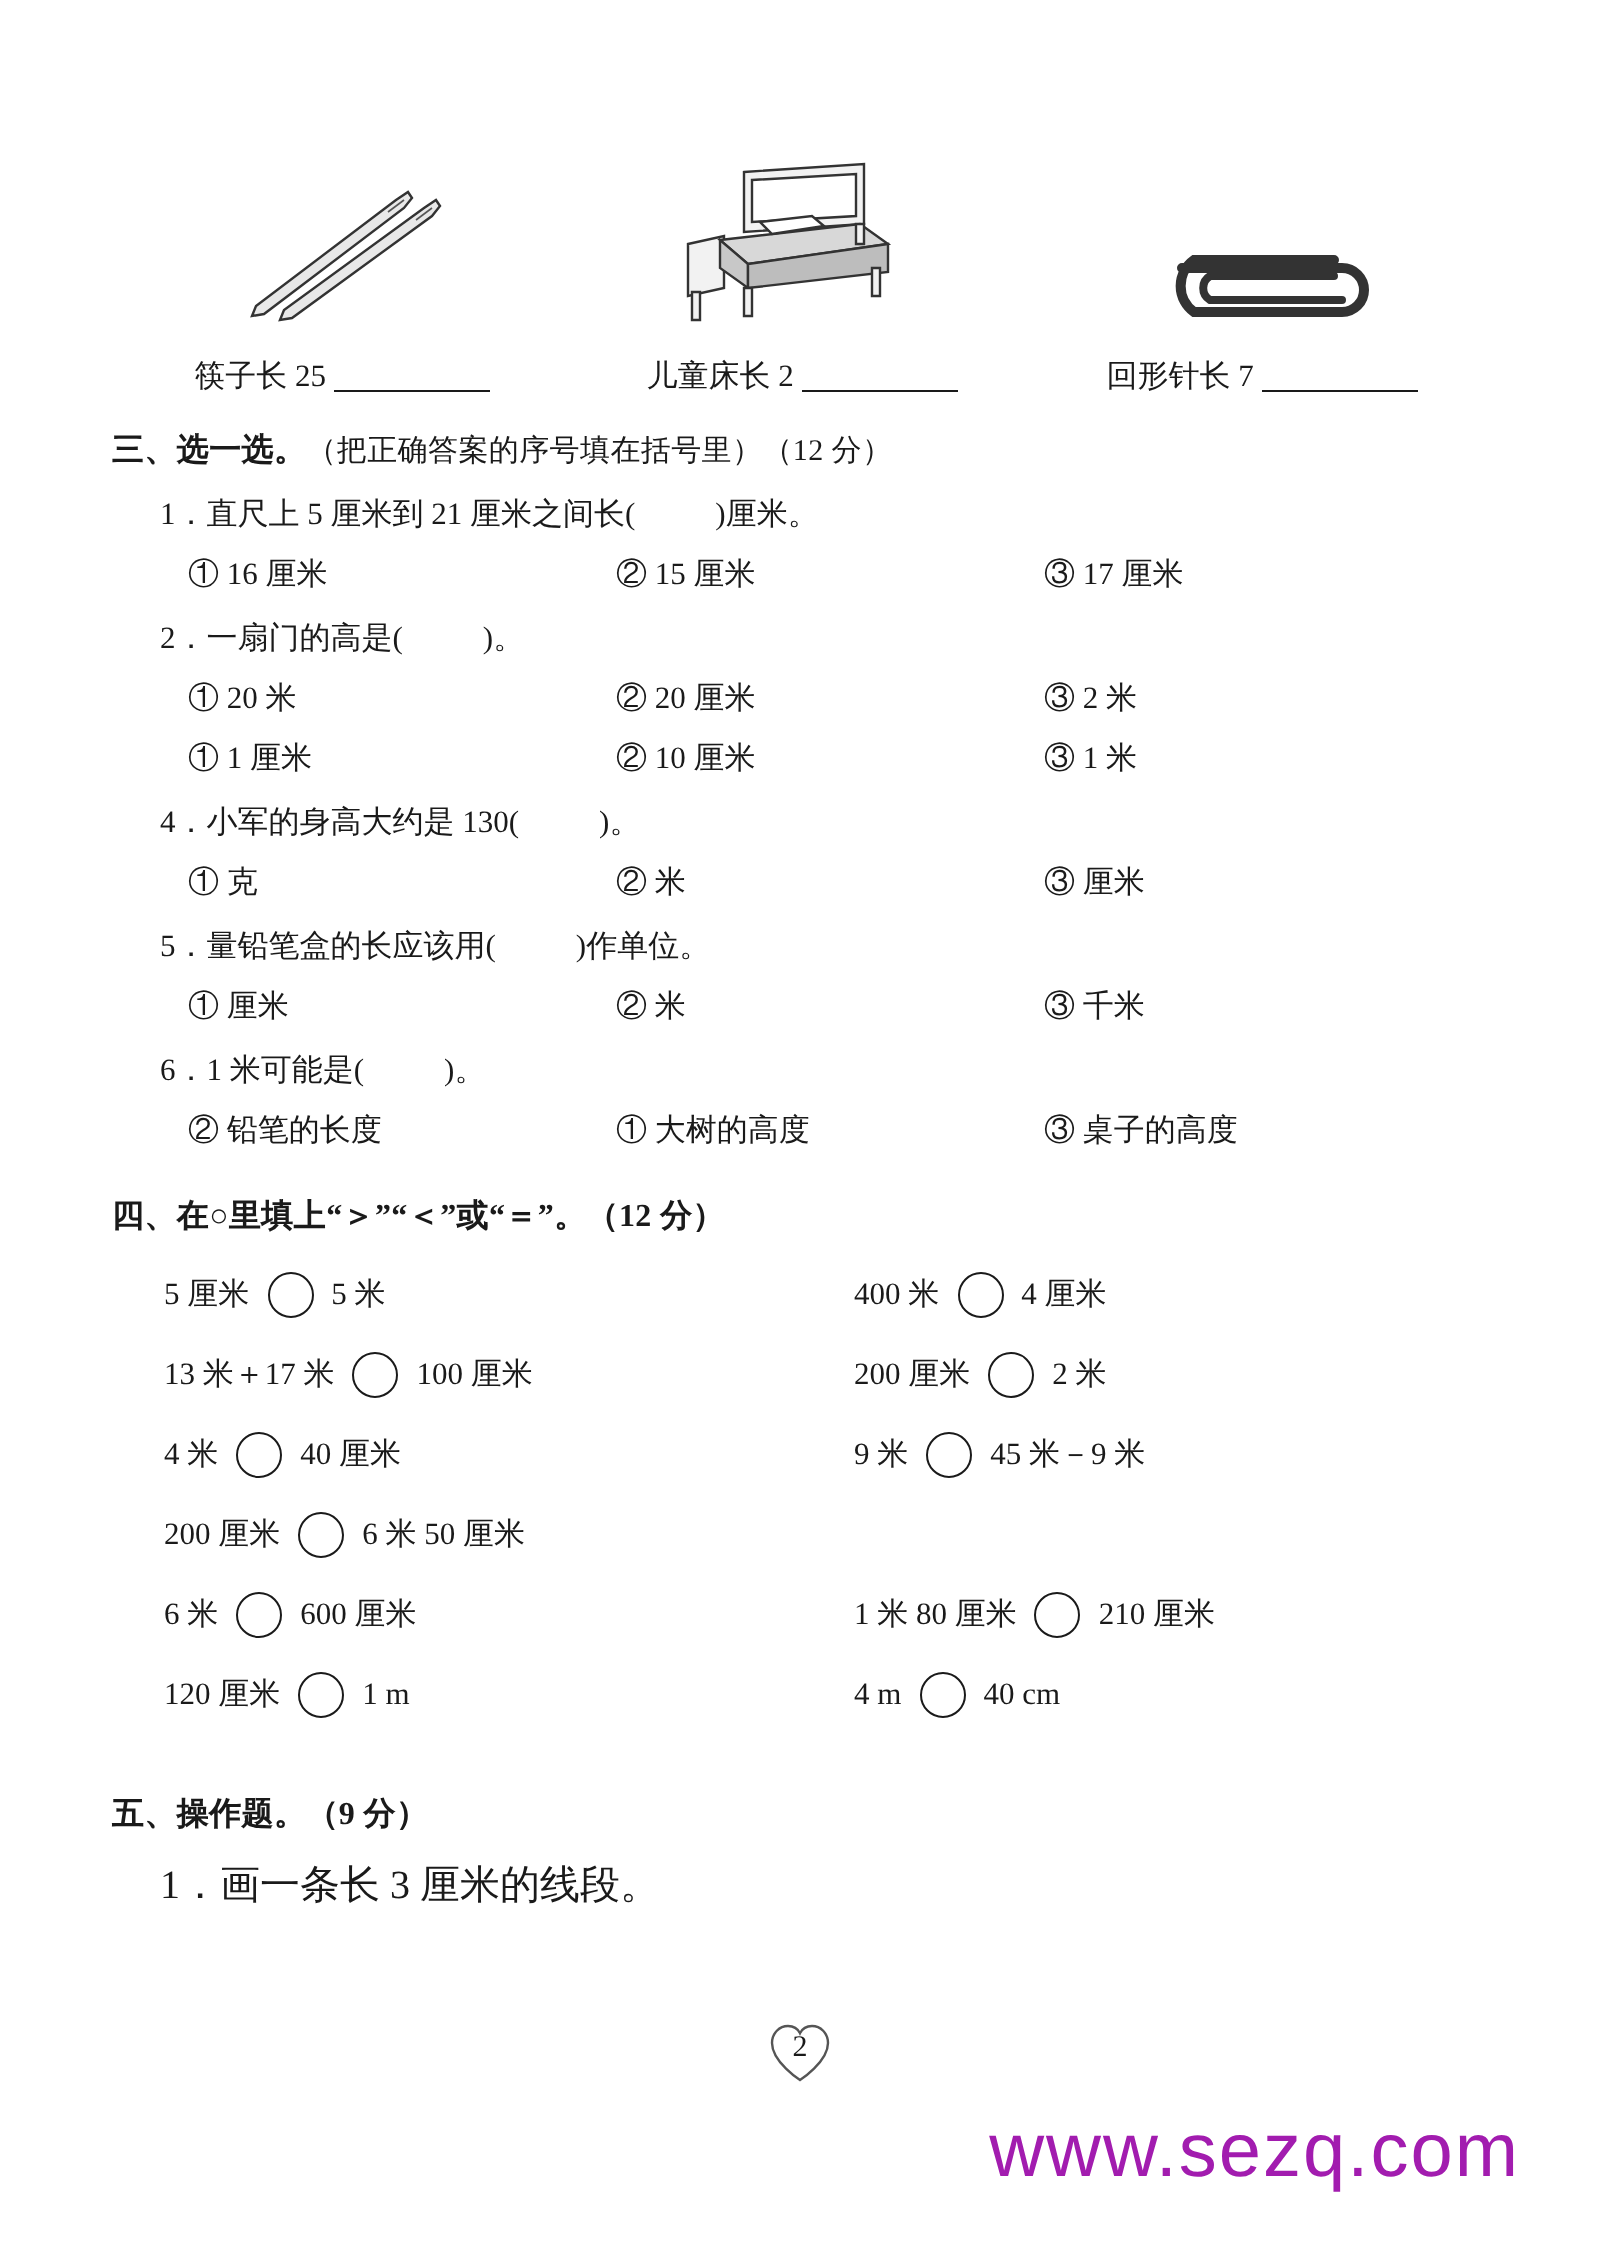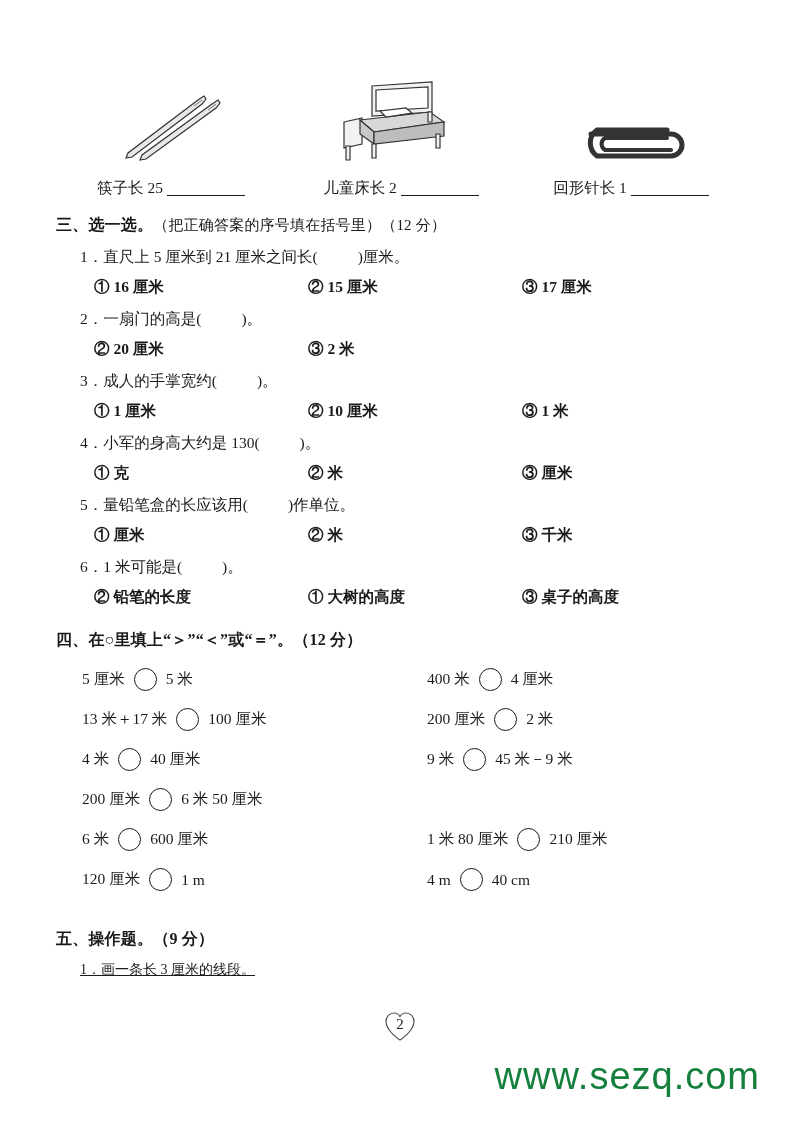--- a/index.html
+++ b/index.html
@@ -82,21 +82,20 @@
   }
   .paren {
     display: inline-block;
     min-width: 40px;
   }
   .opts {
     display: flex;
     padding-left: 38px;
     margin-top: 9px;
     font-size: 15.5px;
-    font-weight: bold;
   }
   .opt {
     width: 214px;
   }
 
   
   .cmp-grid {
     margin-top: 10px;
   }
   .cmp-row {
@@ -118,24 +117,23 @@
     width: 21px;
     height: 21px;
     border: 1.3px solid #1a1a1a;
     border-radius: 50%;
     margin: 0 9px;
     vertical-align: middle;
   }
 
   
   .op-line {
-    font-size: 14px;
+    font-size: 20px;
     margin-top: 11px;
     padding-left: 24px;
-    text-decoration: underline;
   }
 
   
   .page-number {
     position: absolute;
     left: 0;
     top: 1010px;
     width: 800px;
     text-align: center;
     font-size: 15px;
@@ -158,21 +156,21 @@
     width: 34px;
     text-align: center;
     font-size: 15px;
   }
   .watermark {
     position: absolute;
     right: 40px;
     top: 1055px;
     font-family: "Liberation Sans", sans-serif;
     font-size: 38px;
-    color: #15803d;
+    color: #a21caf;
     letter-spacing: 1px;
     user-select: none;
   }
 </style>
 </head>
 <body>
 
 <div class="page">
   <div class="content">
 
@@ -225,48 +223,46 @@
     </div>
 
     <div class="pic-labels">
       <div class="pic-label">
         <span>筷子长 25</span><span class="blank-line"></span>
       </div>
       <div class="pic-label">
         <span>儿童床长 2</span><span class="blank-line"></span>
       </div>
       <div class="pic-label">
-        <span>回形针长 1</span><span class="blank-line"></span>
+        <span>回形针长 7</span><span class="blank-line"></span>
       </div>
     </div>
 
     <div class="section-title">
       <span>三、选一选。</span><span class="normal">（把正确答案的序号填在括号里）（12 分）</span>
     </div>
 
     <div class="q-line">
       <span>1．直尺上 5 厘米到 21 厘米之间长(</span><span class="paren"></span><span>)厘米。</span>
     </div>
     <div class="opts">
       <div class="opt">① 16 厘米</div>
       <div class="opt">② 15 厘米</div>
       <div class="opt">③ 17 厘米</div>
     </div>
 
     <div class="q-line">
       <span>2．一扇门的高是(</span><span class="paren"></span><span>)。</span>
     </div>
     <div class="opts">
+      <div class="opt">① 20 米</div>
       <div class="opt">② 20 厘米</div>
       <div class="opt">③ 2 米</div>
     </div>
 
-    <div class="q-line">
-      <span>3．成人的手掌宽约(</span><span class="paren"></span><span>)。</span>
-    </div>
     <div class="opts">
       <div class="opt">① 1 厘米</div>
       <div class="opt">② 10 厘米</div>
       <div class="opt">③ 1 米</div>
     </div>
 
     <div class="q-line">
       <span>4．小军的身高大约是 130(</span><span class="paren"></span><span>)。</span>
     </div>
     <div class="opts">

